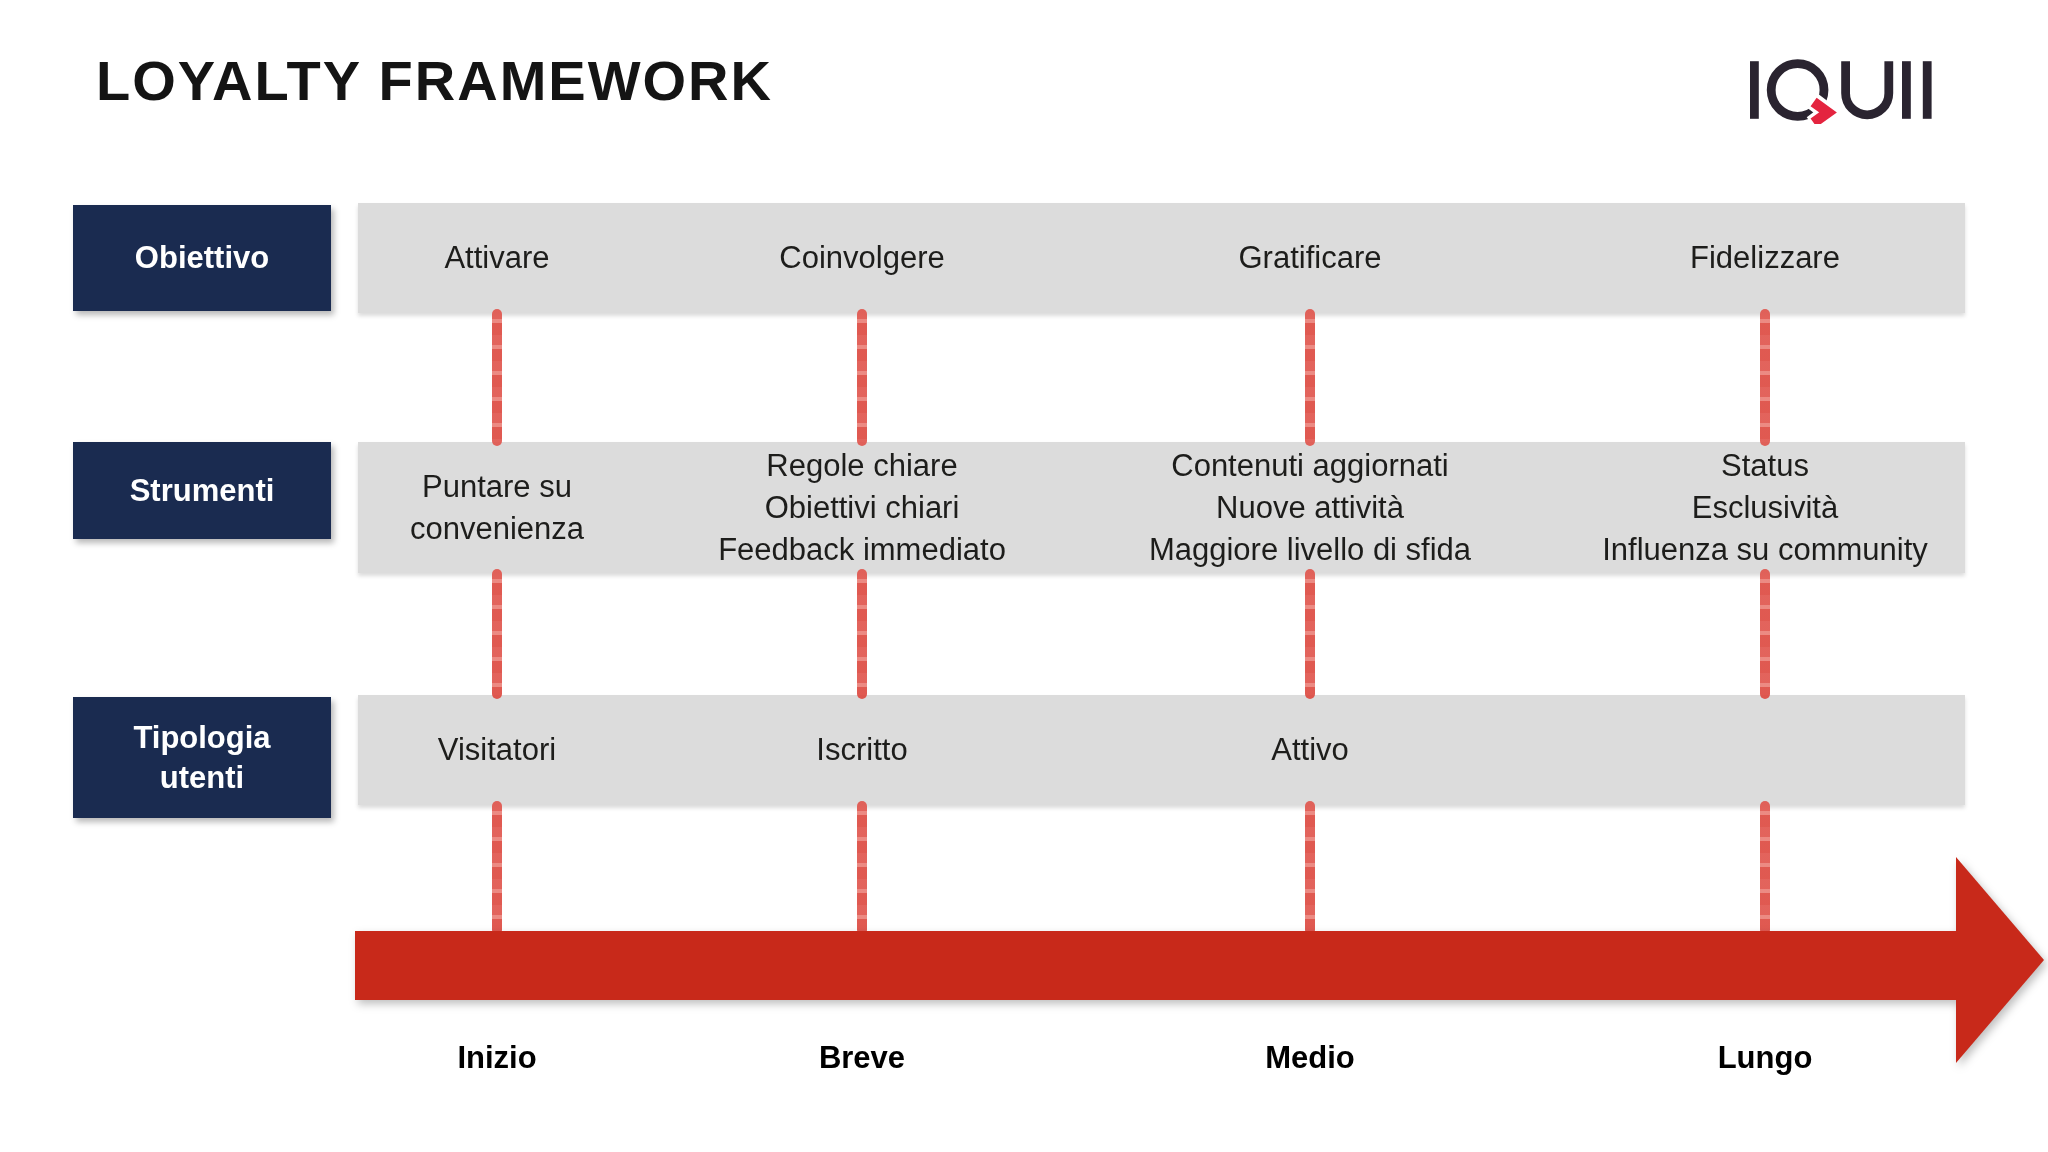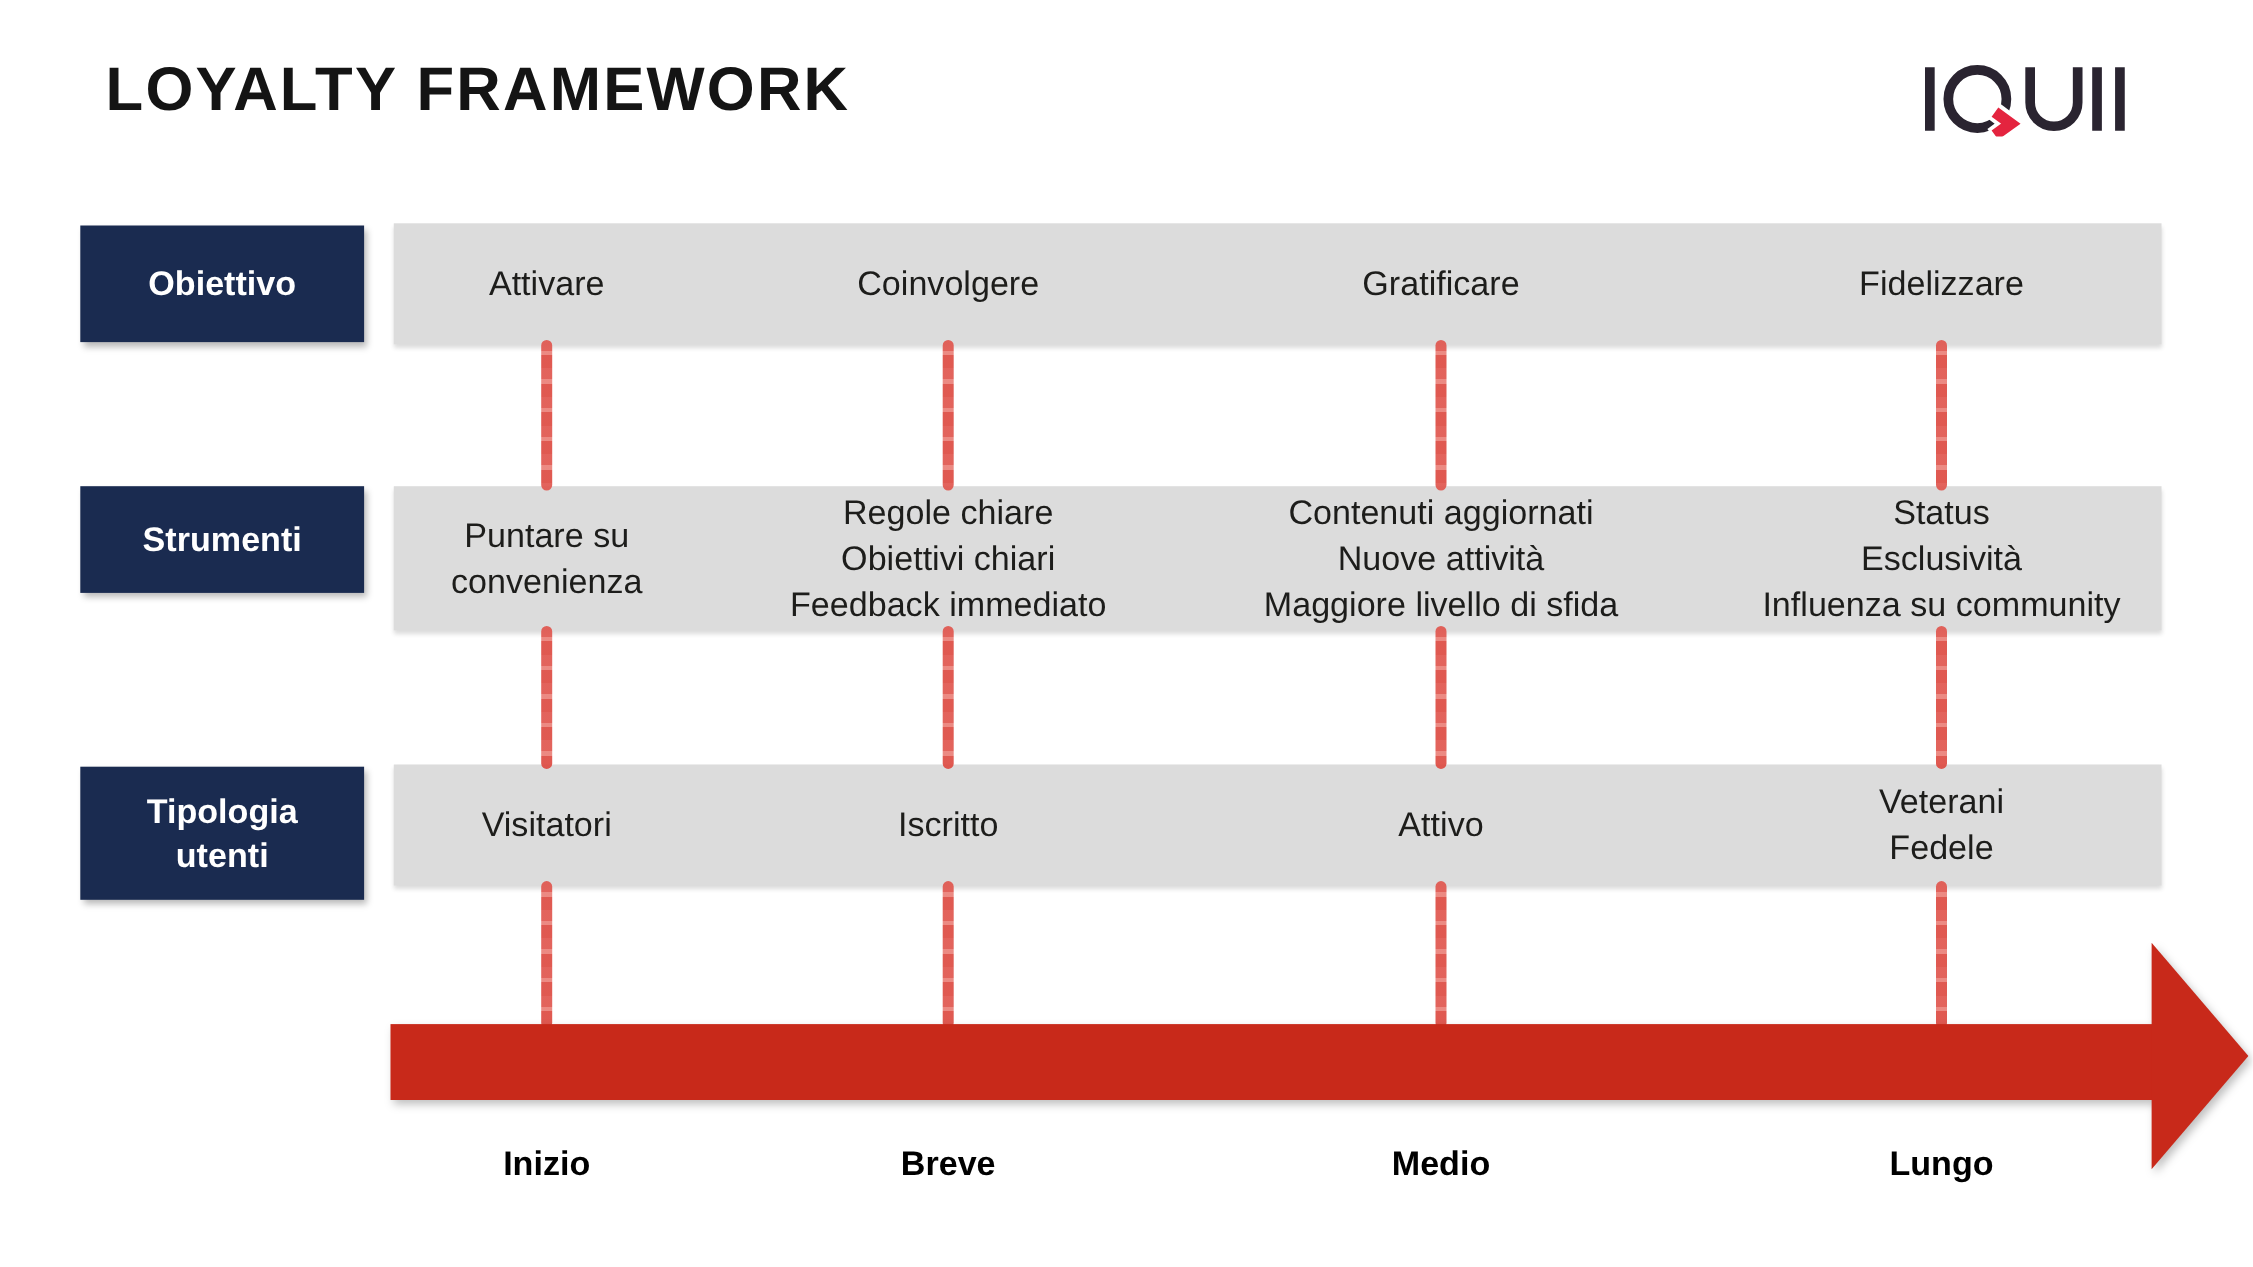--- a/index.html
+++ b/index.html
@@ -134,24 +134,20 @@
 
   <div class="cell cb3 c1">
     <span class="cline">Visitatori</span>
   </div>
   <div class="cell cb3 c2">
     <span class="cline">Iscritto</span>
   </div>
   <div class="cell cb3 c3">
     <span class="cline">Attivo</span>
   </div>
-  <div class="cell cb3 c4">
-    <span class="cline">Veterani</span>
-    <span class="cline">Fedele</span>
-  </div>
 
   <div class="connector segA k1"></div>
   <div class="connector segA k2"></div>
   <div class="connector segA k3"></div>
   <div class="connector segA k4"></div>
   <div class="connector segB k1"></div>
   <div class="connector segB k2"></div>
   <div class="connector segB k3"></div>
   <div class="connector segB k4"></div>
   <div class="connector segC k1"></div>

